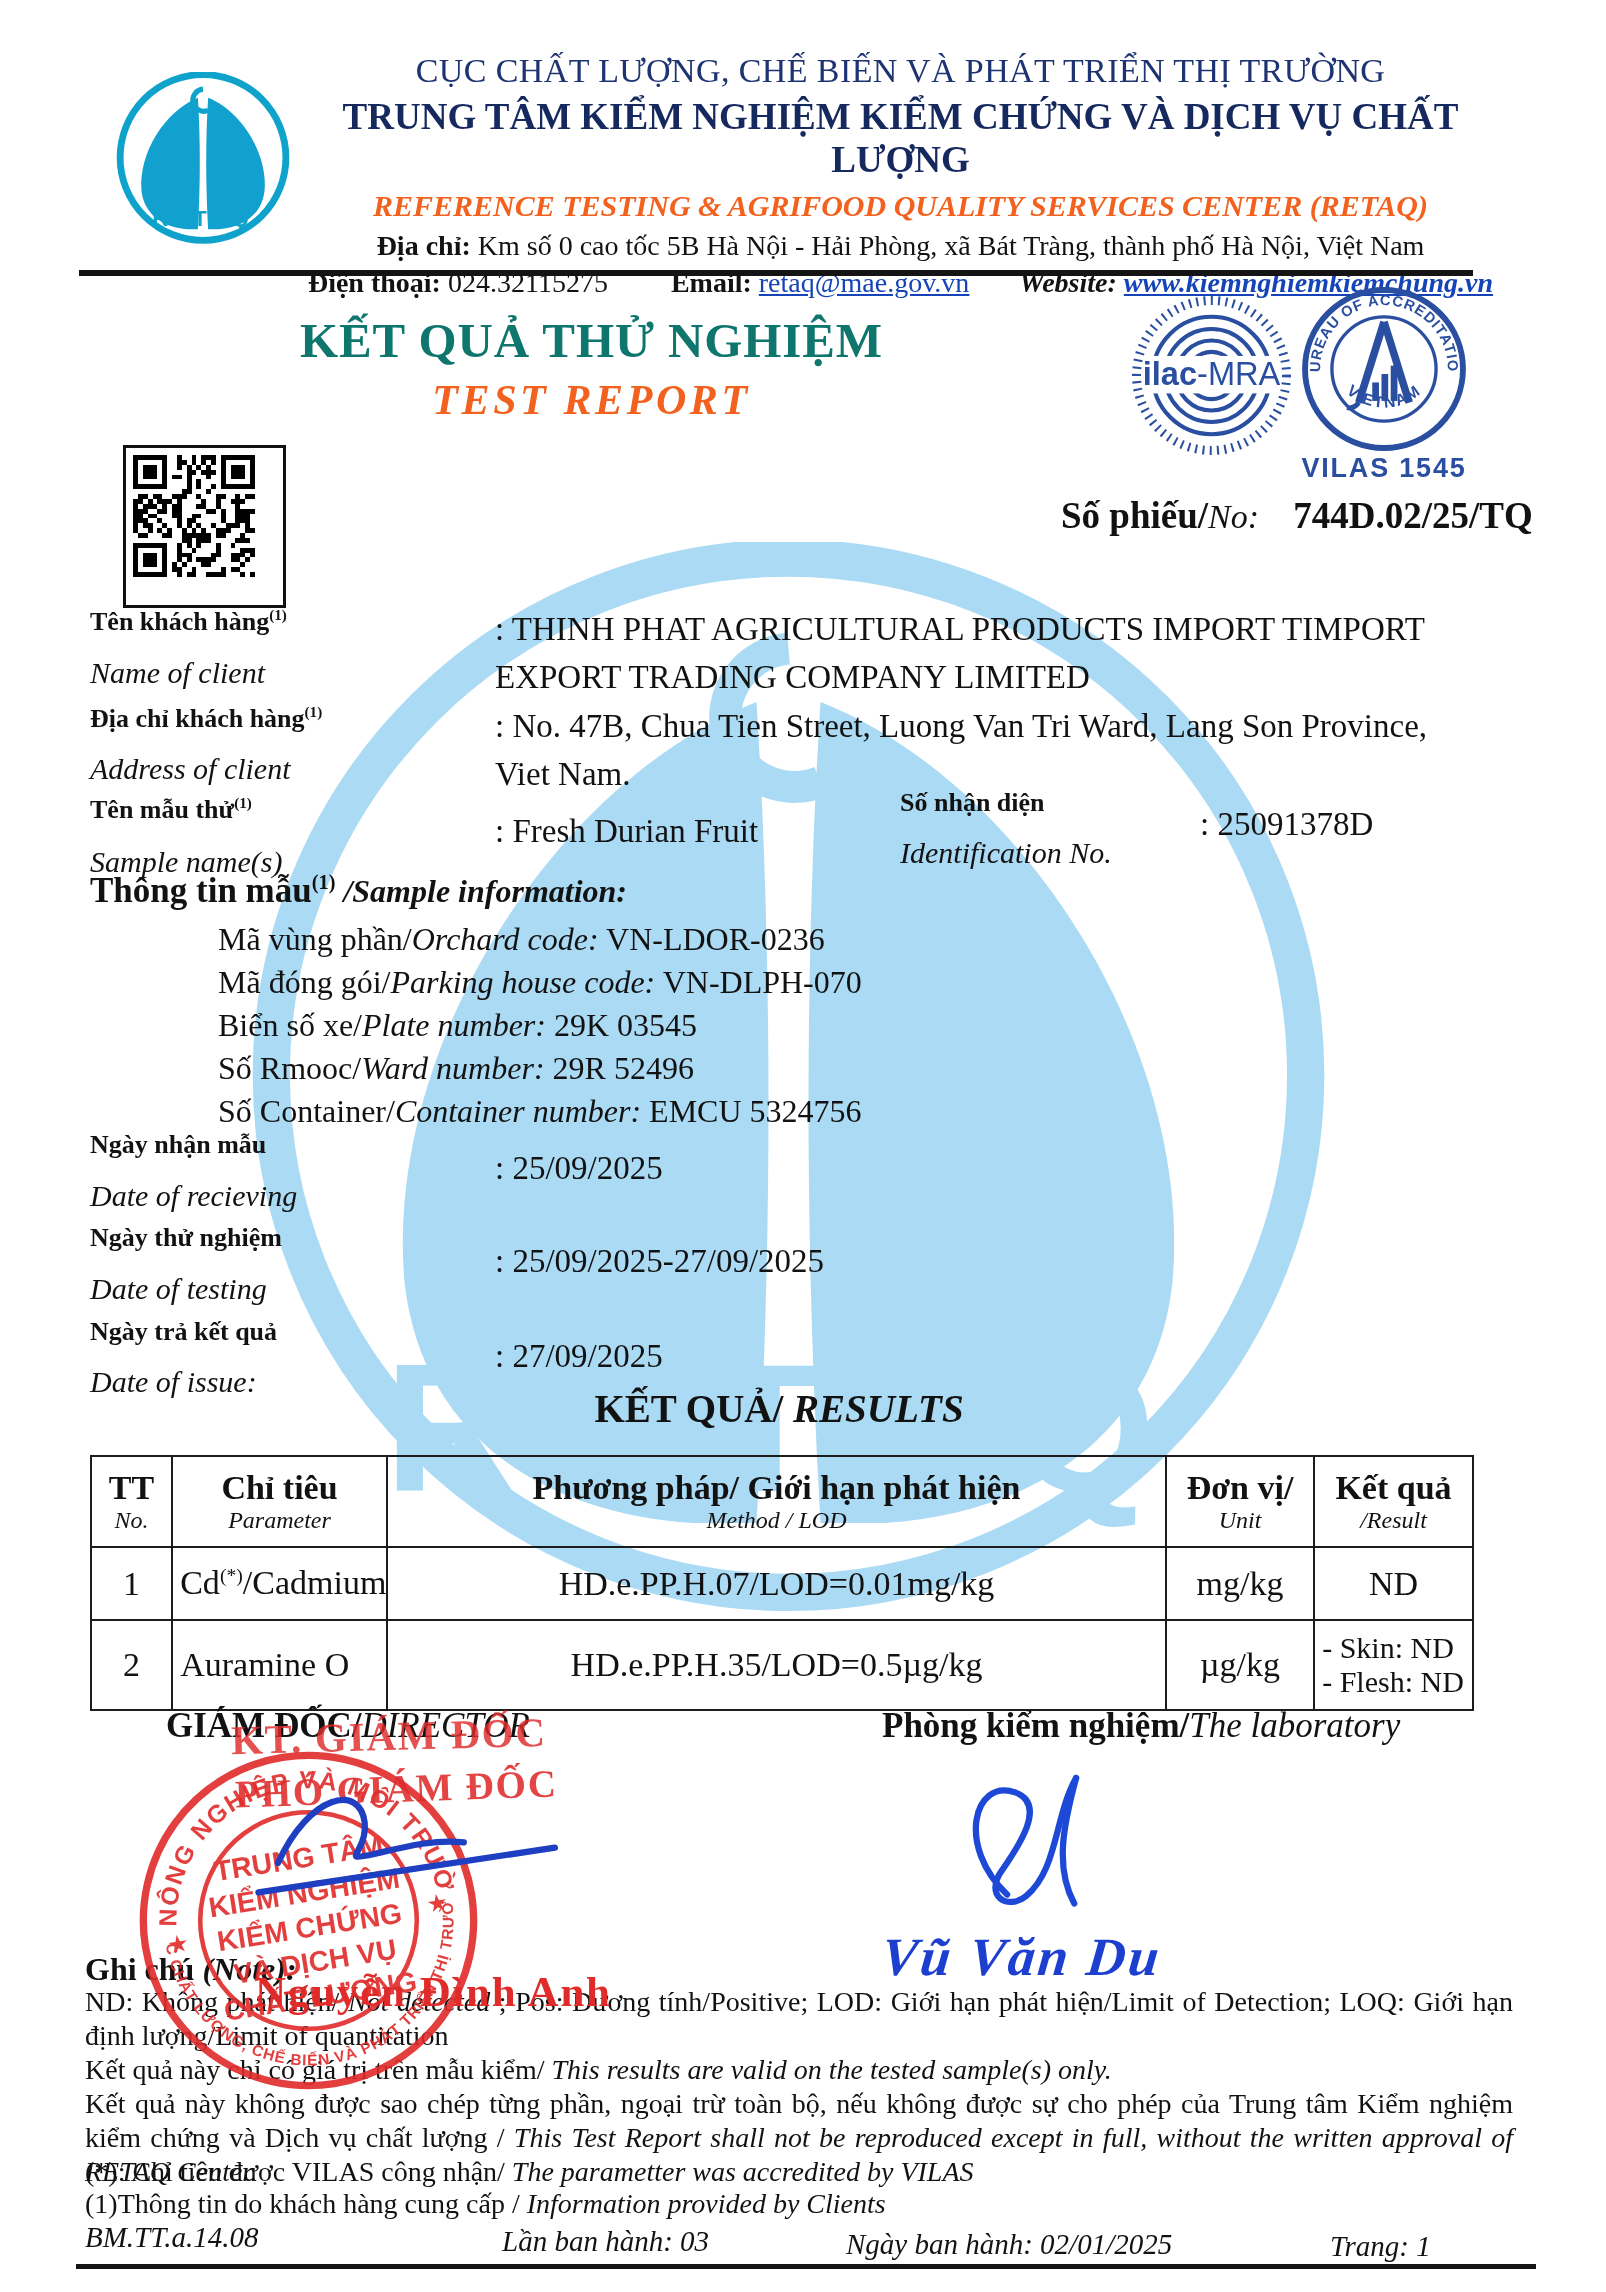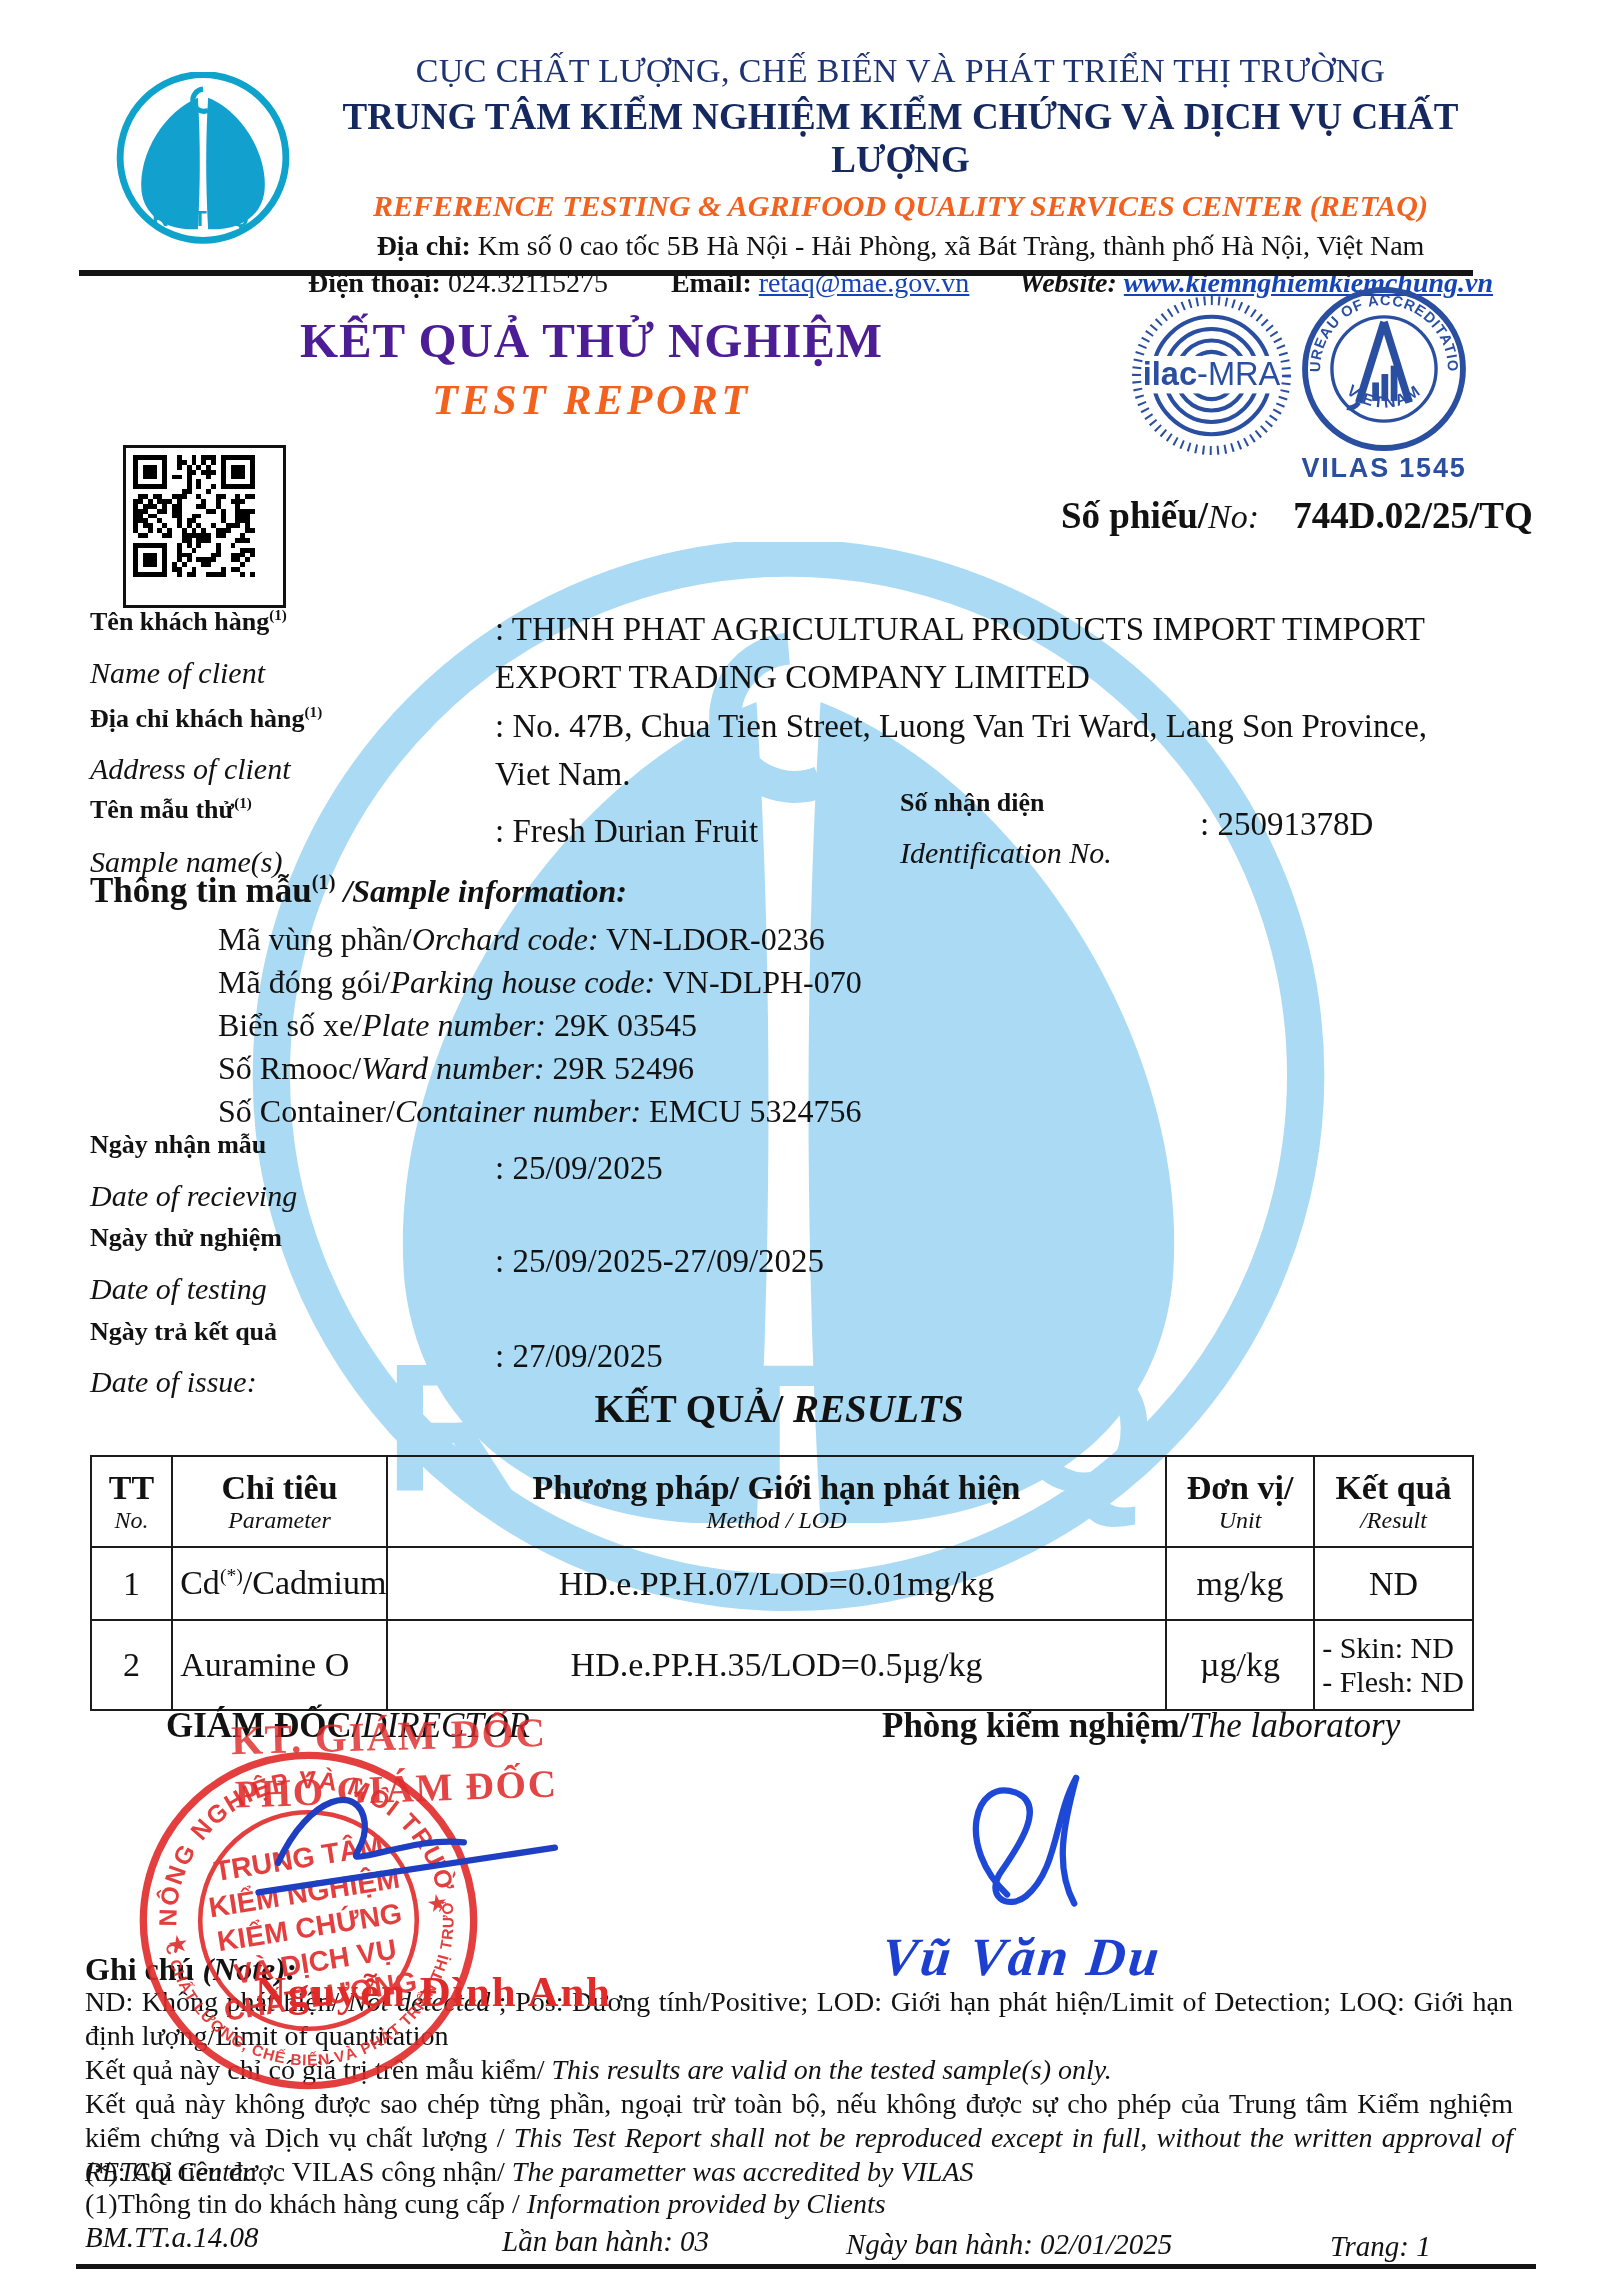--- a/index.html
+++ b/index.html
@@ -14,21 +14,21 @@
   
   .hdr{left:296px;top:52px;width:1209px;text-align:center;}
   .hdr-l1{font-size:34px;letter-spacing:0.4px;color:#1e3372;}
   .hdr-l2{font-size:37px;font-weight:700;color:#16295f;margin-top:5.4px;}
   .hdr-l3{font-size:30px;font-weight:700;font-style:italic;color:#f2611d;margin-top:7.2px;}
   .hdr-l4{font-size:28px;margin-top:7.2px;}
   .hdr-l5{font-size:28px;margin-top:5.4px;}
   .lnk{color:#1544b8;text-decoration:underline;}
   .rule{background:#141414;height:6.3px;}
   
-  .title-vi{font-size:49px;font-weight:700;color:#4c1d95;letter-spacing:0.9px;}
+  .title-vi{font-size:49px;font-weight:700;color:#0f766e;letter-spacing:0.9px;}
   .title-en{font-size:42px;font-weight:700;font-style:italic;color:#f2611d;letter-spacing:3.6px;}
   .docno{font-size:37px;}
   
   .lab-vi{font-size:26px;font-weight:700;}
   .lab-en{font-size:30px;font-style:italic;}
   .val{font-size:33px;}
   .sinfo{font-size:32px;}
   
   table.res{border-collapse:collapse;table-layout:fixed;margin-top:17px;}
   table.res td{border:2.7px solid #1c1c1c;vertical-align:middle;padding:3.6px 7.2px;}

